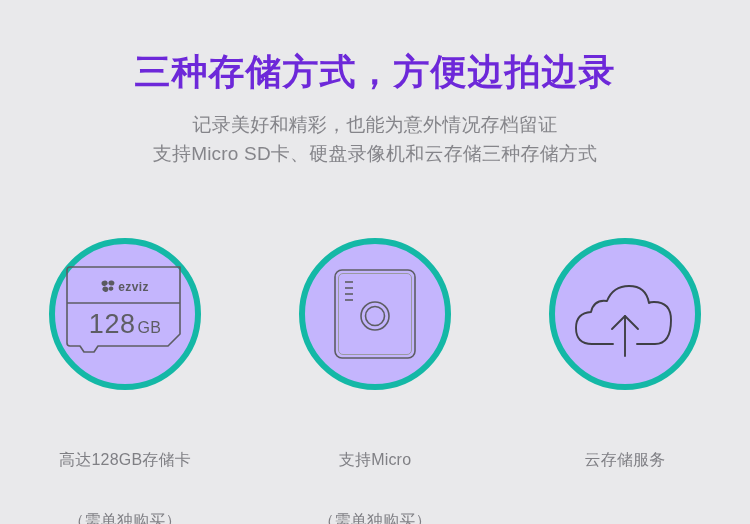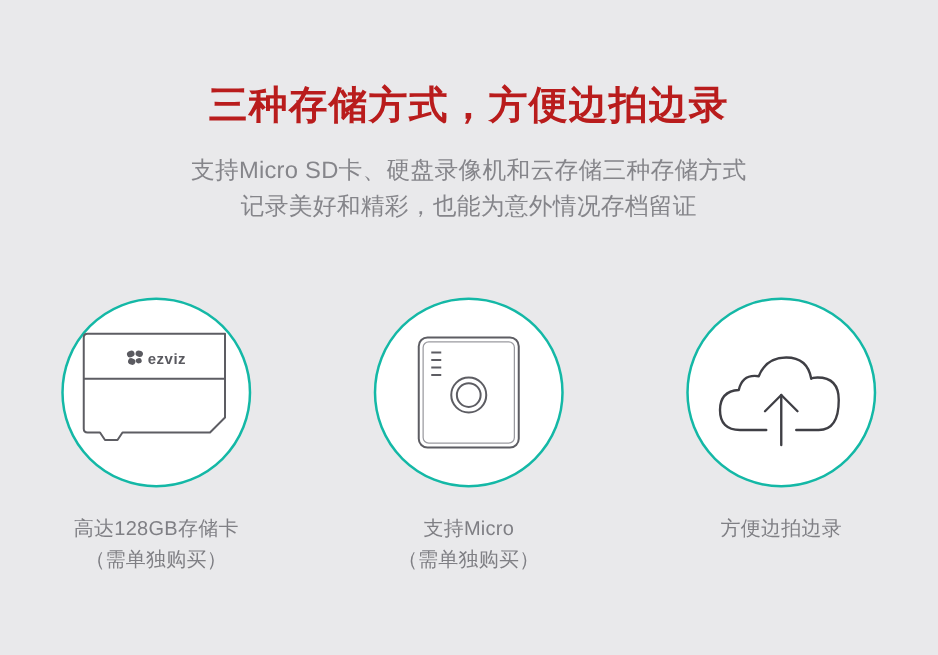--- a/index.html
+++ b/index.html
@@ -22,26 +22,26 @@
 
   
   .header {
     position: absolute;
     top: 47px;
     left: 0;
     width: 750px;
     text-align: center;
   }
   .title {
-    font-size: 31px;
+    font-size: 36px;
     font-weight: bold;
-    color: #b91c1c;
+    color: #6d28d9;
     letter-spacing: 1px;
     line-height: 42px;
-    margin: 16px;
+    margin: 4px;
   }
   .subtitle {
     margin-top: 17px;
   }
   .subtitle-line {
     font-size: 19px;
     color: #85858a;
     line-height: 29px;
     letter-spacing: 0.2px;
   }
@@ -59,37 +59,38 @@
   .card {
     width: 250px;
     display: flex;
     flex-direction: column;
     align-items: center;
   }
   .circle {
     width: 152px;
     height: 152px;
     border-radius: 50%;
-    border: 2px solid #14b8a6;
-    background: #ffffff;
+    border: 6px solid #14b8a6;
+    background: #c4b5fd;
     display: flex;
     align-items: center;
     justify-content: center;
     box-sizing: border-box;
   }
   .caption {
     margin-top: 21px;
     text-align: center;
   }
   .caption-line {
     font-size: 16px;
     color: #7f7f84;
     line-height: 25px;
     letter-spacing: 0.2px;
     white-space: nowrap;
+    margin-top: 36px;
   }
 
   
   .sdcard-wrap {
     position: relative;
     width: 118px;
     height: 96px;
   }
   .sd-svg { display: block; }
   .sd-logo {
@@ -135,22 +136,22 @@
   svg { overflow: visible; }
 </style>
 </head>
 <body>
 
 <div class="page">
 
   <div class="header">
     <div class="title">三种存储方式，方便边拍边录</div>
     <div class="subtitle">
+      <div class="subtitle-line">记录美好和精彩，也能为意外情况存档留证</div>
       <div class="subtitle-line">支持Micro SD卡、硬盘录像机和云存储三种存储方式</div>
-      <div class="subtitle-line">记录美好和精彩，也能为意外情况存档留证</div>
     </div>
   </div>
 
   <div class="cards">
 
     <div class="card">
       <div class="circle">
         <div class="sdcard-wrap">
           <svg class="sd-svg" width="118" height="96" viewBox="0 0 118 96" fill="none">
             <path d="M4 1 H114 V68 L102 80 H32 L28 86 H18 L14 80 H4 Q1 80 1 77 V4 Q1 1 4 1 Z" stroke="#5d5d63" stroke-width="1.6" fill="none" stroke-linejoin="round"></path>
@@ -158,20 +159,24 @@
           </svg>
           <div class="sd-logo">
             <svg width="15" height="13" viewBox="0 0 15 13">
               <ellipse cx="3.6" cy="3.2" rx="3.1" ry="2.6" fill="#5a5a60" transform="rotate(-18 3.6 3.2)"></ellipse>
               <ellipse cx="10.4" cy="3.0" rx="3.0" ry="2.5" fill="#5a5a60" transform="rotate(14 10.4 3.0)"></ellipse>
               <ellipse cx="4.4" cy="9.2" rx="3.0" ry="2.6" fill="#5a5a60" transform="rotate(16 4.4 9.2)"></ellipse>
               <ellipse cx="10.0" cy="8.6" rx="2.4" ry="2.1" fill="#5a5a60" transform="rotate(-12 10 8.6)"></ellipse>
             </svg>
             <span class="sd-logo-text">ezviz</span>
           </div>
+          <div class="sd-cap">
+            <span class="sd-cap-num">128</span>
+            <span class="sd-cap-unit">GB</span>
+          </div>
         </div>
       </div>
       <div class="caption">
         <div class="caption-line">高达128GB存储卡</div>
         <div class="caption-line">（需单独购买）</div>
       </div>
     </div>
 
     <div class="card">
       <div class="circle">
@@ -194,18 +199,18 @@
 
     <div class="card">
       <div class="circle">
         <svg width="110" height="92" viewBox="0 0 110 92" fill="none">
           <path d="M43 76 H22 Q6 76 6 60 Q6 45 21 44 Q24 31 37 33 Q43 18 59 18 Q76 18 79 35 Q80 34 84 34 Q101 34 101 52 Q101 76 85 76 H67" stroke="#3f3f45" stroke-width="1.9" fill="none" stroke-linecap="round" stroke-linejoin="round"></path>
           <line x1="55" y1="48" x2="55" y2="88" stroke="#3f3f45" stroke-width="1.9" stroke-linecap="round"></line>
           <path d="M42 61 L55 48 L68 61" stroke="#3f3f45" stroke-width="1.9" fill="none" stroke-linecap="round" stroke-linejoin="round"></path>
         </svg>
       </div>
       <div class="caption">
-        <div class="caption-line">方便边拍边录</div>
+        <div class="caption-line">云存储服务</div>
       </div>
     </div>
 
   </div>
 </div>
 
 </body></html>

